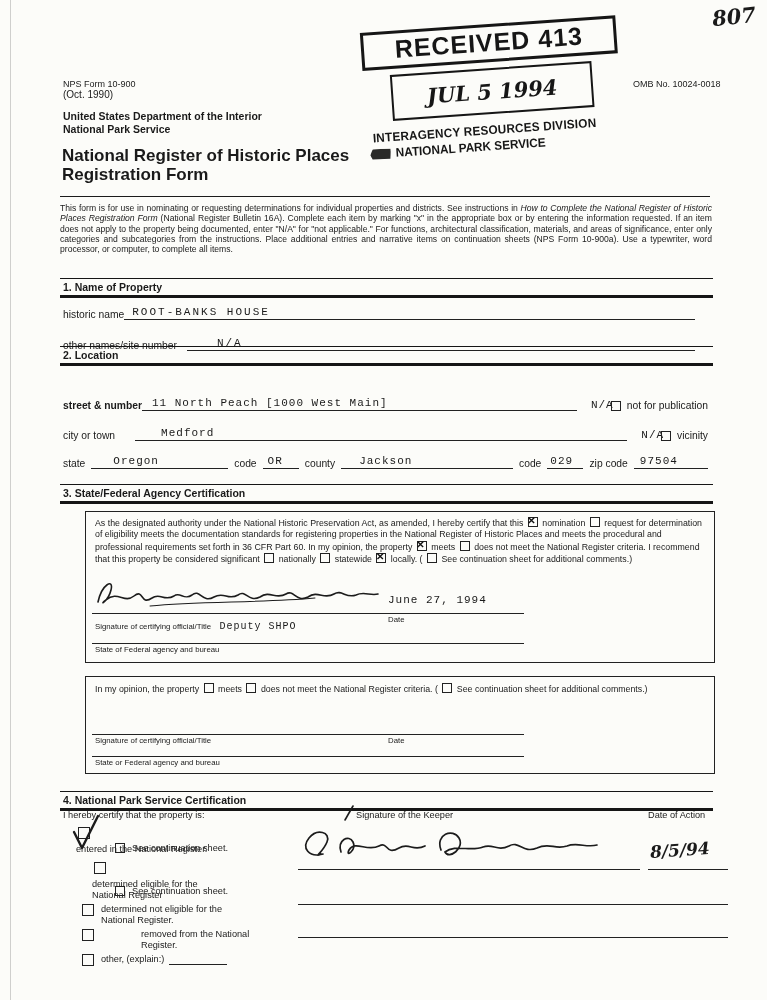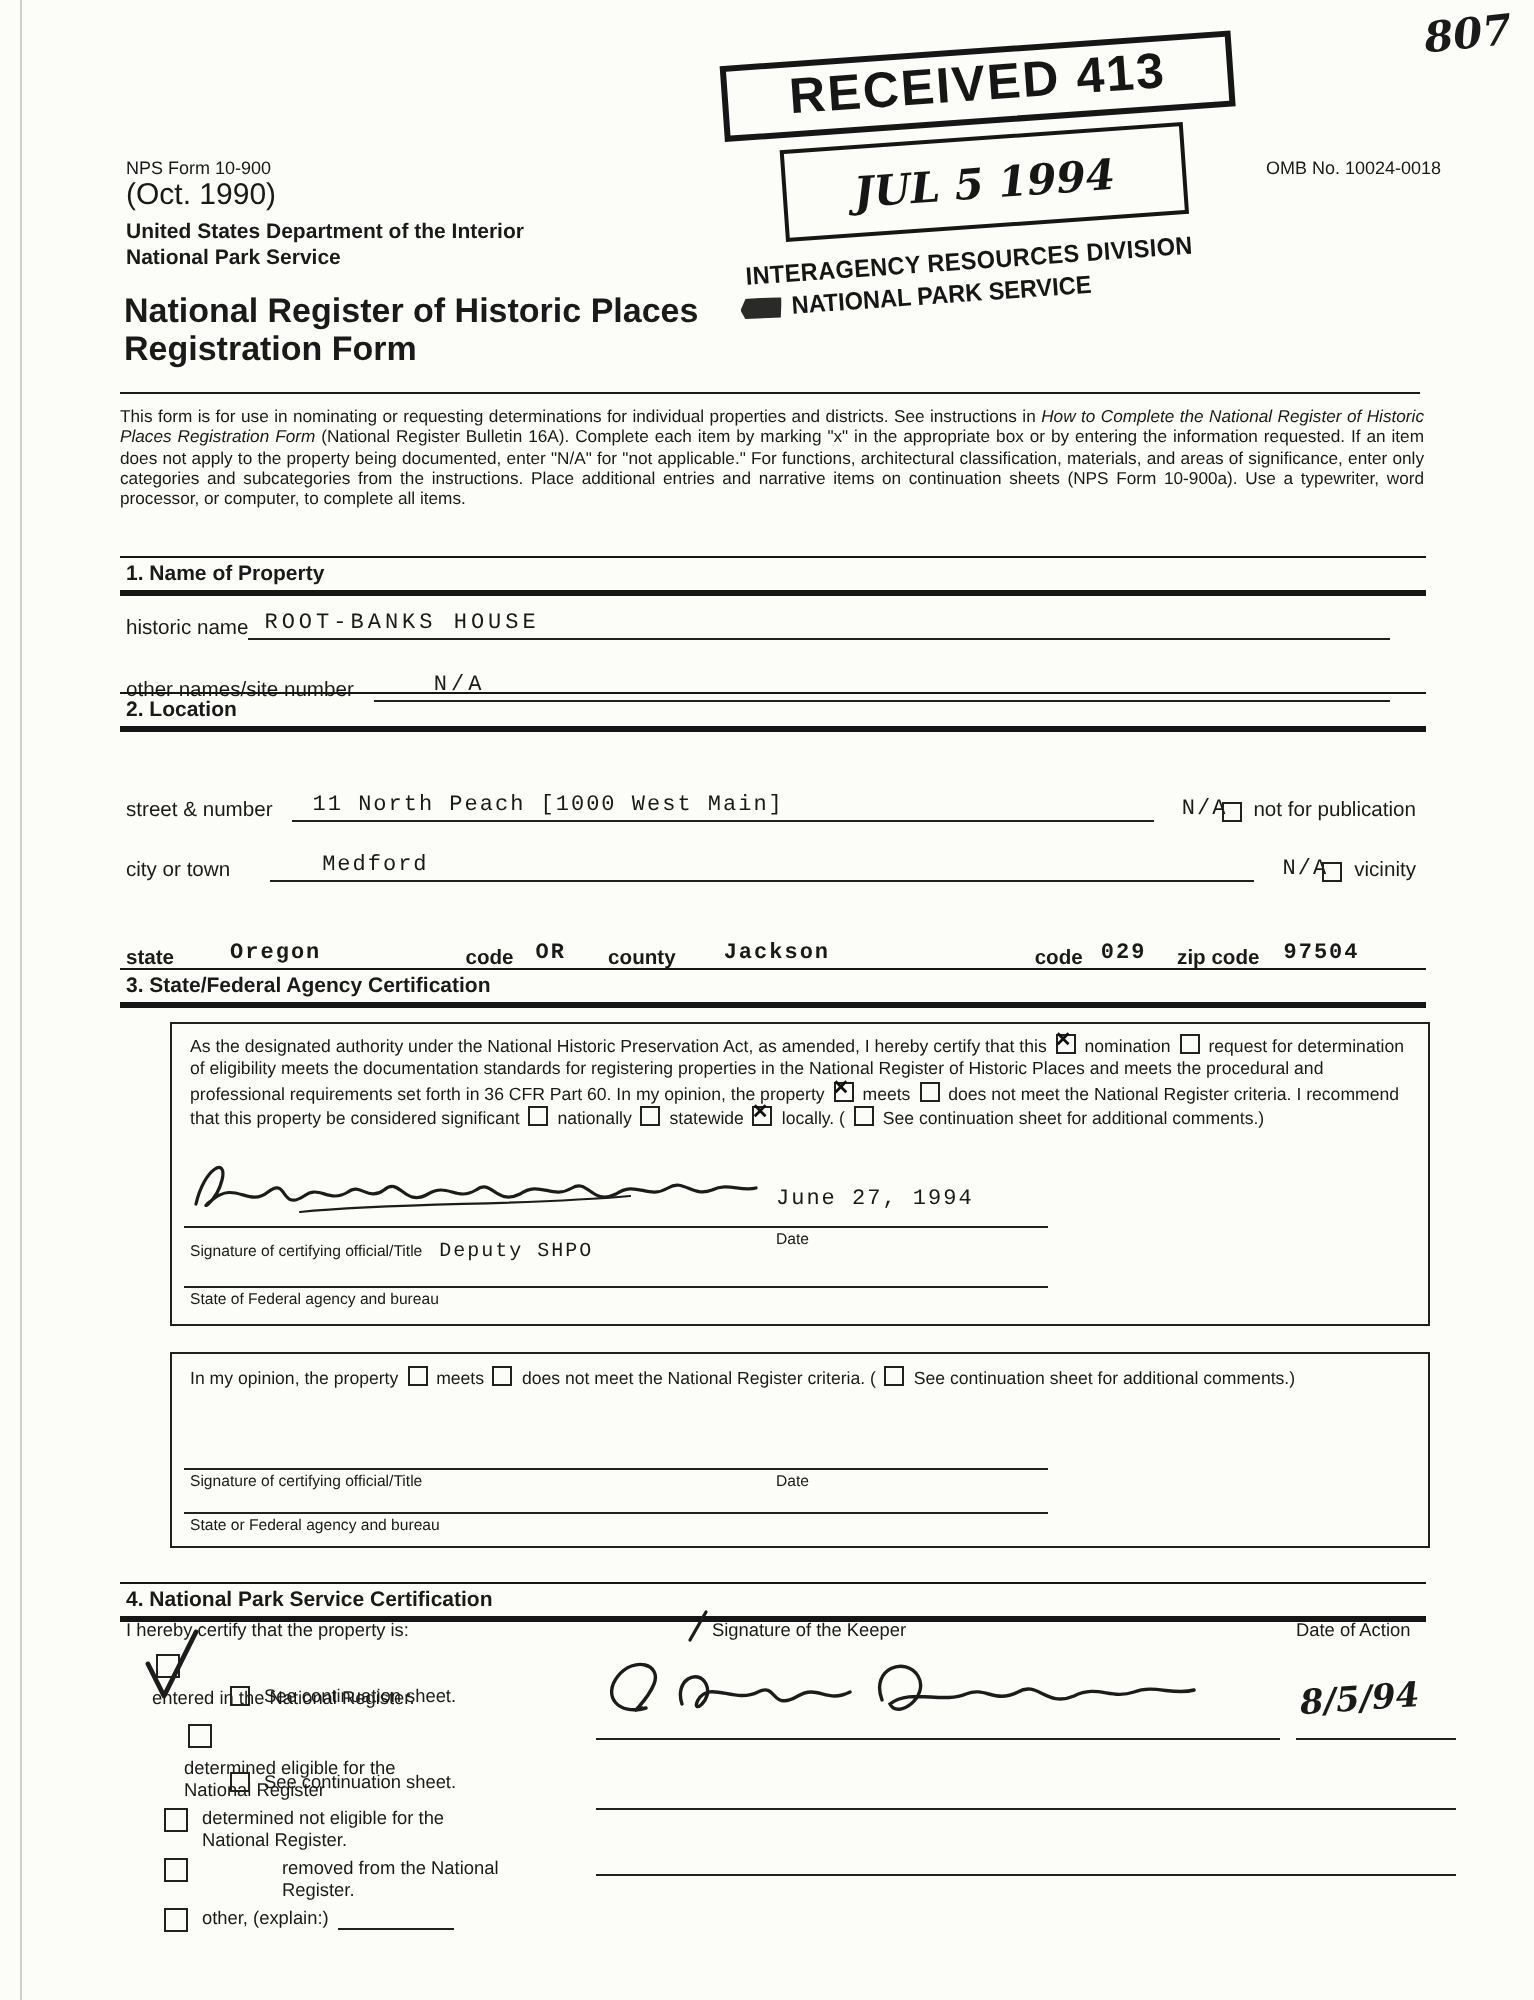--- a/index.html
+++ b/index.html
@@ -41,21 +41,21 @@
     <div class="stamp-received">RECEIVED 413</div>
     <div class="stamp-datebox hand">JUL 5 1994</div>
     <div class="stamp-line" style="padding-left:6px;">INTERAGENCY RESOURCES DIVISION</div>
     <div class="stamp-svc" style="padding-left:2px;">
       <span style="display:inline-block;width:22px;height:11px;background:#2a2a28;clip-path:polygon(0 55%,15% 0,100% 10%,95% 100%,10% 95%);"></span>
       <span>NATIONAL PARK SERVICE</span>
     </div>
   </div>
 
   <div class="abs" style="left:63px;top:79px;font-size:9px;">NPS Form 10-900</div>
-  <div class="abs" style="left:63px;top:89px;font-size:15px;">(Oct. 1990)</div>
+  <div class="abs" style="left:63px;top:89px;font-size:10px;">(Oct. 1990)</div>
   <div class="abs" style="left:633px;top:79px;font-size:9px;">OMB No. 10024-0018</div>
   <div class="abs" style="left:63px;top:110px;font-size:10.5px;font-weight:bold;">United States Department of the Interior</div>
   <div class="abs" style="left:63px;top:123px;font-size:10.5px;font-weight:bold;">National Park Service</div>
   <div class="abs" style="left:62px;top:146px;font-size:17px;font-weight:bold;">National Register of Historic Places</div>
   <div class="abs" style="left:62px;top:165px;font-size:17px;font-weight:bold;">Registration Form</div>
   <div class="rule" style="left:60px;top:196px;width:650px;"></div>
   <div class="abs" style="left:60px;top:203px;width:652px;font-size:8.6px;line-height:10.3px;text-align:justify;">
     <span>This form is for use in nominating or requesting determinations for individual properties and districts. See instructions in </span><span style="font-style:italic;">How to Complete the National Register of Historic Places Registration Form</span><span> (National Register Bulletin 16A). Complete each item by marking "x" in the appropriate box or by entering the information requested. If an item does not apply to the property being documented, enter "N/A" for "not applicable." For functions, architectural classification, materials, and areas of significance, enter only categories and subcategories from the instructions. Place additional entries and narrative items on continuation sheets (NPS Form 10-900a). Use a typewriter, word processor, or computer, to complete all items.</span>
   </div>
 
@@ -64,34 +64,34 @@
     <span class="lbl" style="">historic name</span>
     <span class="ul mono val" style="flex:1;padding:0 0 1px 8px;letter-spacing:2px;">ROOT-BANKS HOUSE</span>
   </div>
   <div class="fieldrow" style="left:63px;top:337px;width:632px;">
     <span class="lbl" style="margin-right:10px;">other names/site number</span>
     <span class="ul mono val" style="flex:1;padding:0 0 1px 30px;letter-spacing:2px;">N/A</span>
   </div>
 
   <div class="secbar" style="top:346px;">2. Location</div>
   <div class="fieldrow" style="left:63px;top:397px;width:645px;">
-    <span class="lbl" style="margin-right:10px;">street &amp; number</span>
+    <span class="lbl" style="font-weight:bold;">street &amp; number</span>
     <span class="ul mono val" style="flex:1;padding:0 0 1px 10px;">11 North Peach [1000 West Main]</span>
     <span class="mono val" style="margin-left:14px;">N/A</span>
     <span class="cb" style="margin-left:-3px;"></span>
     <span class="lbl" style="margin-left:4px;">not for publication</span>
   </div>
   <div class="fieldrow" style="left:63px;top:427px;width:645px;">
     <span class="lbl" style="margin-right:20px;">city or town</span>
     <span class="ul mono val" style="flex:1;padding:0 0 1px 26px;">Medford</span>
     <span class="mono val" style="margin-left:14px;">N/A</span>
     <span class="cb" style="margin-left:-3px;"></span>
     <span class="lbl" style="margin-left:4px;">vicinity</span>
   </div>
-  <div class="fieldrow" style="left:63px;top:471px;width:645px;gap:6px;font-weight:bold;">
+  <div class="fieldrow" style="left:63px;top:455px;width:645px;gap:6px;">
     <span class="lbl">state</span>
     <span class="ul mono val" style="width:118px;padding:0 0 1px 22px;">Oregon</span>
     <span class="lbl">code</span>
     <span class="ul mono val" style="width:32px;padding:0 0 1px 5px;">OR</span>
     <span class="lbl">county</span>
     <span class="ul mono val" style="width:158px;padding:0 0 1px 18px;">Jackson</span>
     <span class="lbl">code</span>
     <span class="ul mono val" style="width:34px;padding:0 0 1px 3px;">029</span>
     <span class="lbl">zip code</span>
     <span class="ul mono val" style="width:70px;padding:0 0 1px 6px;">97504</span>

